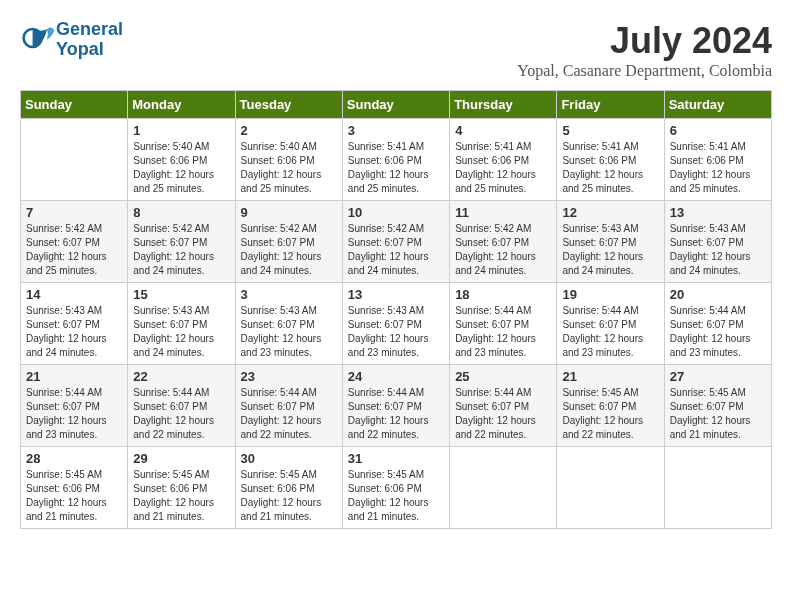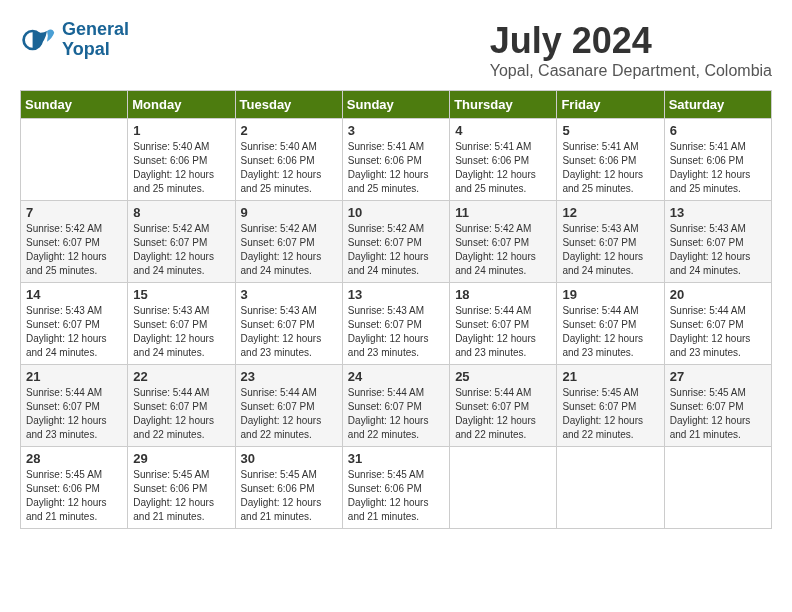--- a/index.html
+++ b/index.html
@@ -11,46 +11,47 @@
       padding: 20px;
     }
     .header {
       display: flex;
       justify-content: space-between;
       align-items: flex-start;
       margin-bottom: 10px;
     }
     .logo {
       display: flex;
-      align-items: center;
-      gap: 6px;
+      align-items: flex-start;
     }
     .logo-text {
       font-size: 18px;
       font-weight: bold;
       color: #333;
       line-height: 1.1;
     }
     .logo-text span {
       color: #1a6496;
     }
     .logo-icon {
       width: 36px;
       height: 36px;
     }
     .title-block {
+      text-align: right;
     }
     .month-year {
       font-size: 36px;
       font-weight: bold;
       color: #333;
     }
     .location {
       font-size: 16px;
       color: #555;
+      font-family: Liberation Serif, serif;
     }
     .calendar {
       width: 100%;
       border-collapse: collapse;
       font-size: 11px;
     }
     .calendar th {
       background: #2a7ab5;
       color: #fff;
       padding: 6px 4px;

